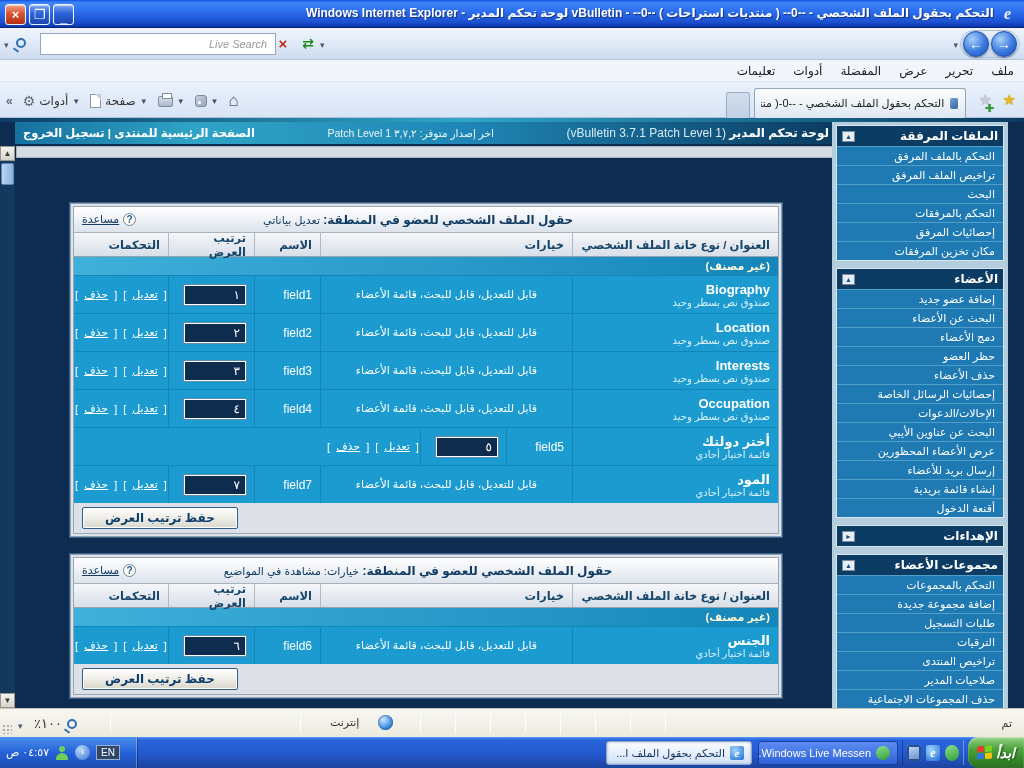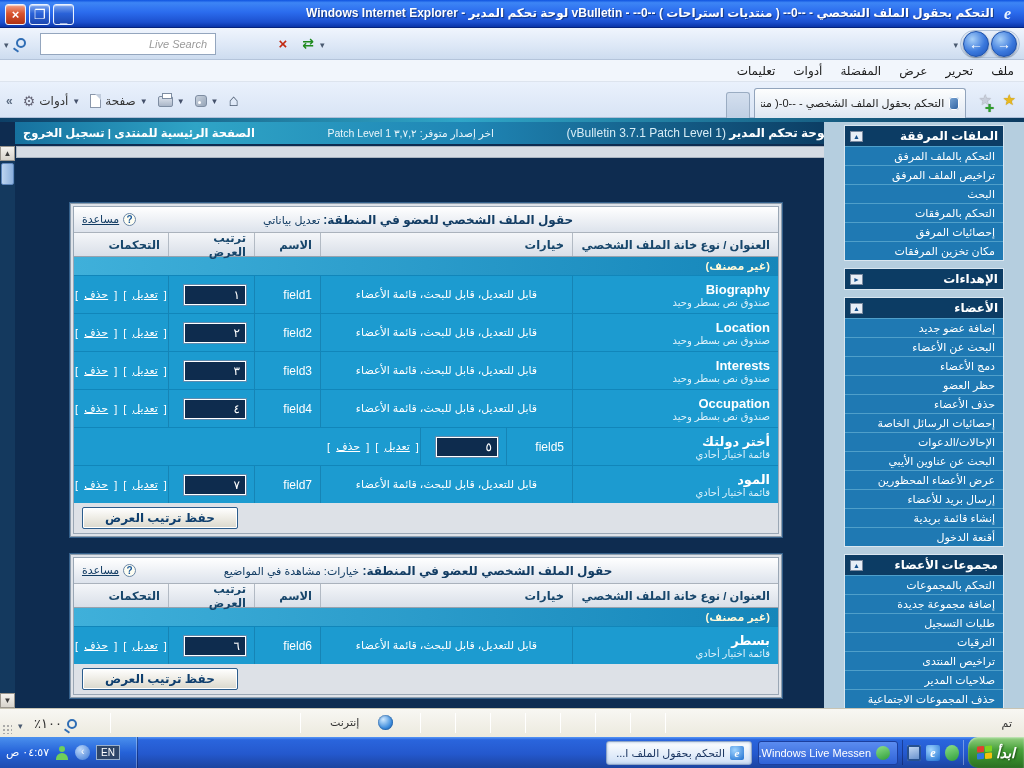--- a/index.html
+++ b/index.html
@@ -35,21 +35,21 @@
   #urlbox{left:330px;right:84px}
   #urlbox .url{position:absolute;right:22px;left:6px;top:3px;text-align:right;direction:ltr;color:#141414;
     font-size:12px;white-space:nowrap;overflow:hidden}
   .favicon{position:absolute;right:4px;top:4px;width:13px;height:13px;border-radius:3px;
     background:linear-gradient(135deg,#7ea9d8,#2b5e9e);box-shadow:inset 0 0 0 1px #fff}
   #stopbtn{position:absolute;left:272px;top:6px;width:22px;height:20px;text-align:center;color:#c22a12;
     font-weight:bold;font-size:15px;line-height:19px}
   #refreshbtn{position:absolute;left:296px;top:6px;width:24px;height:20px;text-align:center;color:#1e8a1e;
     font-weight:bold;font-size:14px;line-height:19px}
   #url-caret{position:absolute;left:320px;top:12px}
-  #searchbox{left:40px;width:176px}
+  #searchbox{left:40px;width:236px}
   #searchbox .ph{position:absolute;right:8px;top:4px;color:#9a9a9a;font-style:italic;font-size:11px}
   .lens{position:relative;display:inline-block;width:10px;height:10px;border:2px solid #2f6db4;border-radius:50%}
   .lens:after{content:"";position:absolute;left:-5px;top:9px;width:6px;height:2px;background:#2f6db4;transform:rotate(35deg)}
   #search-lens{position:absolute;left:16px;top:9px}
   #search-caret{position:absolute;left:4px;top:12px}
 
   
   #menubar{position:absolute;left:0;top:60px;width:1024px;height:22px;background:#f2f6fc;
     border-bottom:1px solid #dde4ee;direction:rtl;display:flex;align-items:center;padding:0 10px;gap:18px}
   .menu-item{color:#1a1a1a;font-size:12px;cursor:default}
@@ -98,21 +98,21 @@
   #left-scroll{position:absolute;left:0;top:28px;bottom:0;width:15px;background:#14395e}
   #left-scroll .up{position:absolute;top:0}
   #left-scroll .thumb{position:absolute;top:17px;left:1px;width:13px;height:22px;background:linear-gradient(90deg,#bcd4f0,#8cb0dc);border:1px solid #5f87bc;border-radius:2px}
   #left-scroll .down{position:absolute;bottom:0}
   #nav-scroll{position:absolute;right:172px;top:4px;bottom:0;width:15px;background:#1c4a72}
   #nav-scroll .up{position:absolute;top:0}
   #nav-scroll .thumb{position:absolute;top:17px;left:1px;width:13px;height:16px;background:linear-gradient(90deg,#bcd4f0,#8cb0dc);border:1px solid #5f87bc;border-radius:2px}
   #nav-scroll .down{position:absolute;bottom:0}
 
   
-  #sidebar{position:absolute;right:0;top:4px;bottom:0;width:200px;background:#b5cedf;padding:3px 20px;overflow:hidden}
+  #sidebar{position:absolute;right:16px;top:4px;bottom:0;width:176px;background:#b5cedf;padding:3px 4px;overflow:hidden}
   .side-section{border:1px solid #d9e6f0;margin-bottom:7px;background:#1f79b3}
   .side-head{height:20px;background:#0c3c64;display:flex;direction:rtl;align-items:center;
     justify-content:space-between;padding:0 5px}
   .side-head .t{color:#fff;font-weight:bold;font-size:12px}
   .side-arrow{width:13px;height:11px;background:#e8eef6;border:1px solid #7a8aa0;color:#16508c;
     font-size:7px;line-height:10px;text-align:center}
   .side-item{height:19px;line-height:18px;color:#fff;font-size:11px;direction:rtl;padding:0 8px;
     border-top:1px solid #4f9fca;white-space:nowrap;overflow:hidden}
   .side-item:first-of-type{border-top:none}
 
@@ -313,42 +313,42 @@
     </div>
   <div class="side-item">التحكم بالملف المرفق</div>
         <div class="side-item">تراخيص الملف المرفق</div>
         <div class="side-item">البحث</div>
         <div class="side-item">التحكم بالمرفقات</div>
         <div class="side-item">إحصائيات المرفق</div>
         <div class="side-item">مكان تخزين المرفقات</div>
       </div>
       <div class="side-section">
     <div class="side-head">
-      <span class="t">الإهداءات</span>
-          <span class="side-arrow">►</span>
-    </div>
-  </div>
-      <div class="side-section">
-    <div class="side-head">
       <span class="t">الأعضاء</span>
           <span class="side-arrow">▲</span>
     </div>
   <div class="side-item">إضافة عضو جديد</div>
         <div class="side-item">البحث عن الأعضاء</div>
         <div class="side-item">دمج الأعضاء</div>
         <div class="side-item">حظر العضو</div>
         <div class="side-item">حذف الأعضاء</div>
         <div class="side-item">إحصائيات الرسائل الخاصة</div>
         <div class="side-item">الإحالات/الدعوات</div>
         <div class="side-item">البحث عن عناوين الأيبي</div>
         <div class="side-item">عرض الأعضاء المحظورين</div>
         <div class="side-item">إرسال بريد للأعضاء</div>
         <div class="side-item">إنشاء قائمة بريدية</div>
         <div class="side-item">أقنعة الدخول</div>
       </div>
+      <div class="side-section">
+    <div class="side-head">
+      <span class="t">الإهداءات</span>
+          <span class="side-arrow">►</span>
+    </div>
+  </div>
       <div class="side-section">
     <div class="side-head">
       <span class="t">مجموعات الأعضاء</span>
           <span class="side-arrow">▲</span>
     </div>
   <div class="side-item">التحكم بالمجموعات</div>
         <div class="side-item">إضافة مجموعة جديدة</div>
         <div class="side-item">طلبات التسجيل</div>
         <div class="side-item">الترقيات</div>
         <div class="side-item">تراخيص المنتدى</div>
@@ -537,21 +537,21 @@
               <div class="cell c2">الاسم</div>
               <div class="cell c3">ترتيب العرض</div>
               <div class="cell c4">التحكمات</div>
             </div>
       <div class="grouprow">
               <span>(غير مصنف)</span>
             </div>
       <div>
               <div class="trow">
     <div class="cell c0">
-      <span class="f-title">بسطر</span>
+      <span class="f-title">الجنس</span>
       <span class="f-type">قائمة اختيار أحادي</span>
     </div>
     <div class="cell c1">
                   <span class="f-opts">قابل للتعديل، قابل للبحث، قائمة الأعضاء</span>
                 </div>
     <div class="cell c2">
                   <span class="f-name">field6</span>
                 </div>
     <div class="cell c3">
                   <input class="order-input" value="٦" style="">

